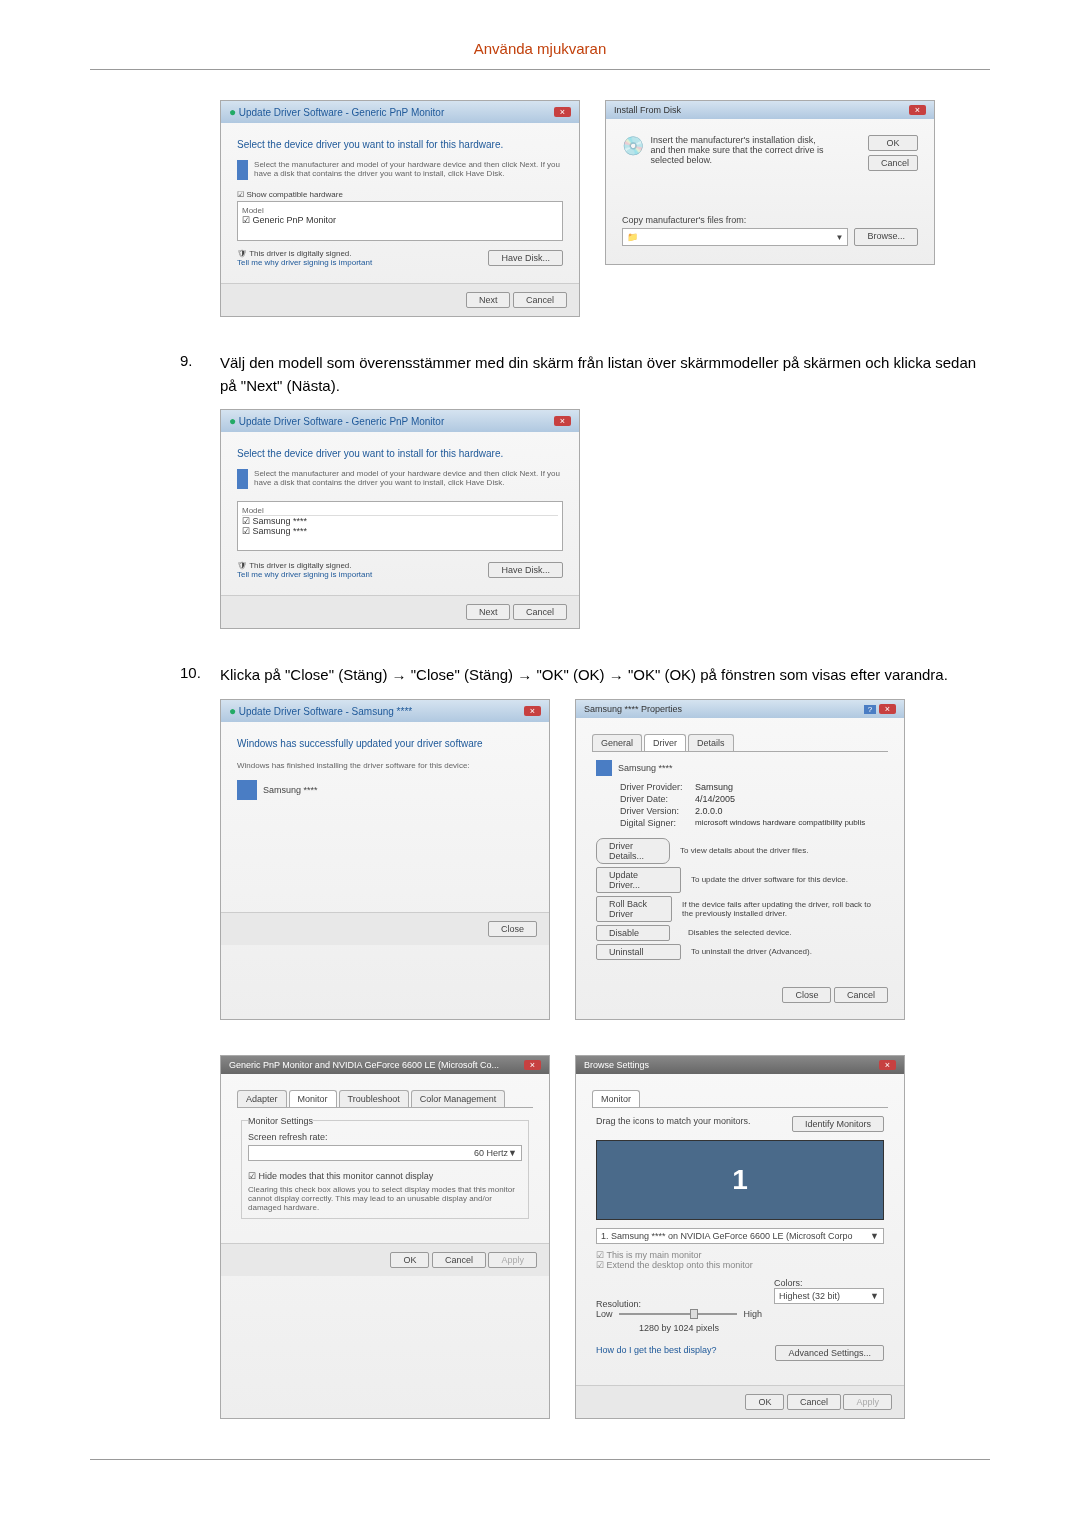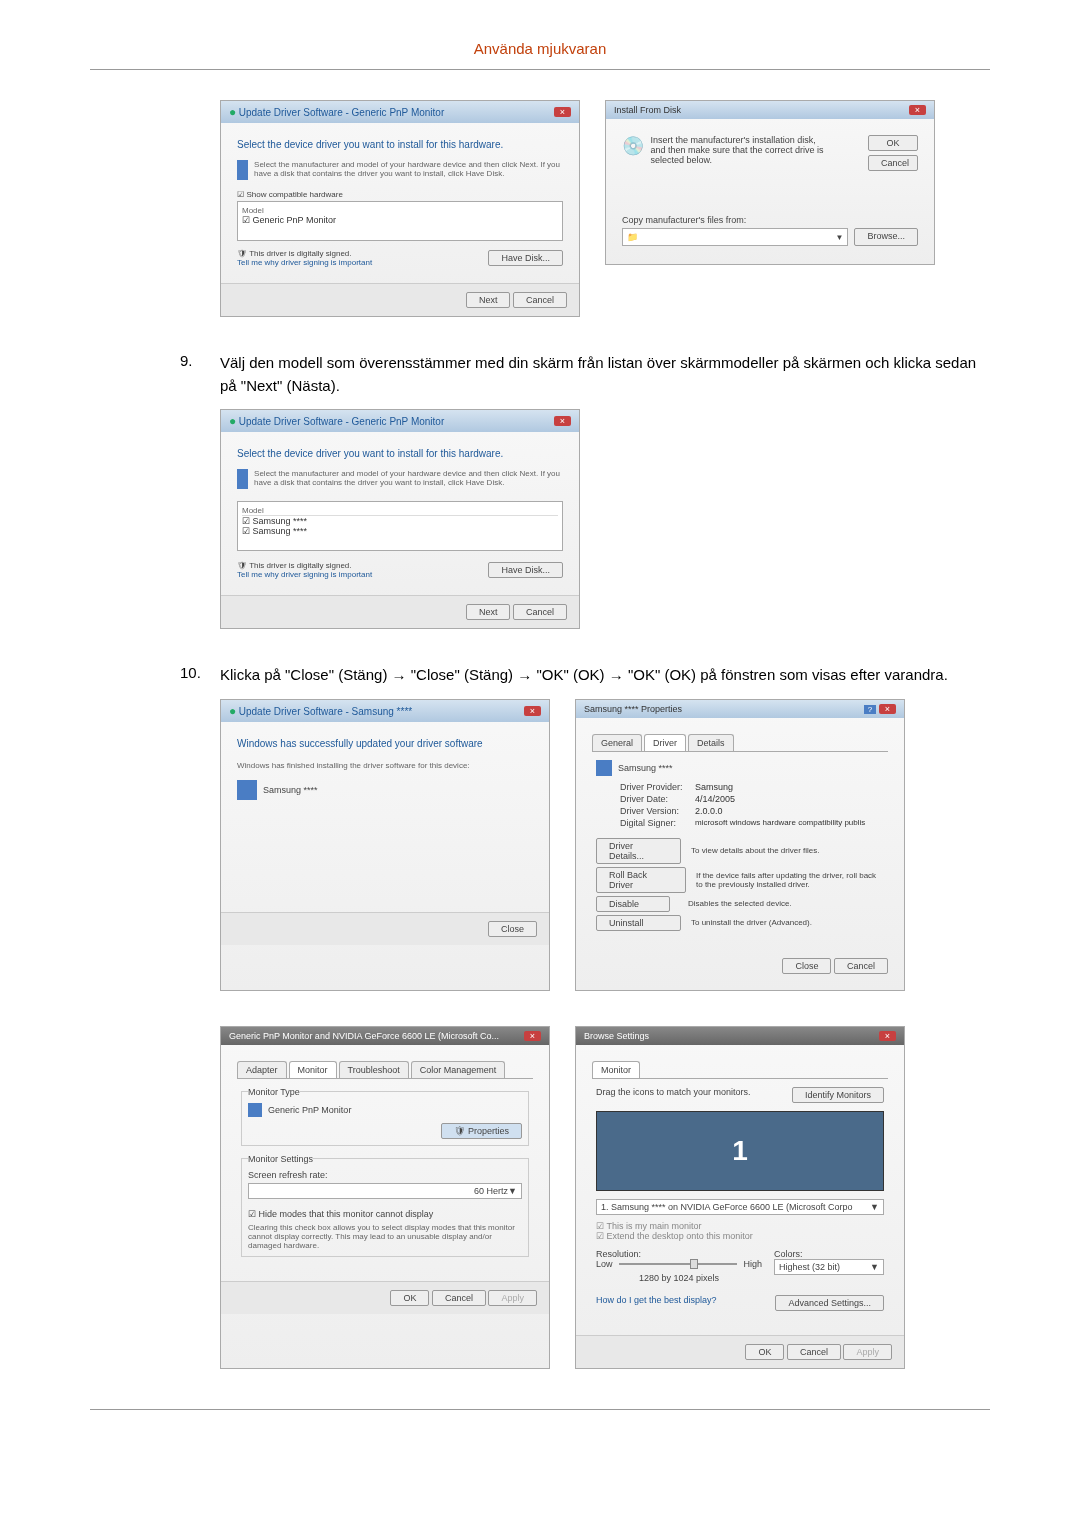--- a/index.html
+++ b/index.html
@@ -301,25 +301,29 @@
                 <span class="info-label">Driver Version:</span>
                 <span class="info-val">2.0.0.0</span>
               </div>
             <div class="info-line">
                 <span class="info-label">Digital Signer:</span>
                 <span class="info-val" style="font-size:8px;">microsoft windows hardware compatibility publis</span>
               </div>
           </div>
           <div style="margin-top:10px;">
             <div class="field-row">
-                <span class="btn" style="width:85px;">Driver Details...</span>
+                <span class="btn" style="width:74px;border-radius:7px;">Driver Details...</span>
                 <span style="font-size:8px;flex:1;margin-left:10px;">To view details about the driver files.</span>
               </div>
             <div class="field-row">
-                <span class="btn" style="width:90px;">Roll Back Driver</span>
+                <span class="btn" style="width:85px;">Update Driver...</span>
+                <span style="font-size:8px;flex:1;margin-left:10px;">To update the driver software for this device.</span>
+              </div>
+            <div class="field-row">
+                <span class="btn" style="width:76px;">Roll Back Driver</span>
                 <span style="font-size:8px;flex:1;margin-left:10px;">If the device fails after updating the driver, roll back to the previously installed driver.</span>
               </div>
             <div class="field-row">
                 <span class="btn" style="width:74px;">Disable</span>
                 <span style="font-size:8px;flex:1;margin-left:18px;">Disables the selected device.</span>
               </div>
             <div class="field-row">
                 <span class="btn" style="width:85px;">Uninstall</span>
                 <span style="font-size:8px;flex:1;margin-left:10px;">To uninstall the driver (Advanced).</span>
               </div>
@@ -341,30 +345,20 @@
         <span class="close-x">×</span>
       </div>
       <div class="dialog-body">
         <div class="tabs">
           <div class="tab">Adapter</div>
           <div class="tab active">Monitor</div>
           <div class="tab">Troubleshoot</div>
           <div class="tab">Color Management</div>
         </div>
         <div style="padding:8px 4px;">
-          <fieldset style="border:1px solid #ccc;padding:6px;margin-bottom:8px;">
-            <legend style="font-size:9px;">Monitor Type</legend>
-            <div style="display:flex;align-items:center;">
-              <span class="icon-sq" style="width:14px;height:14px;"></span>
-              <span style="font-size:9px;">Generic PnP Monitor</span>
-            </div>
-            <div style="text-align:right;margin-top:6px;">
-              <span class="btn" style="background:#d0e0f0;">🛡 <span>Properties</span></span>
-            </div>
-          </fieldset>
           <fieldset style="border:1px solid #ccc;padding:6px;">
             <legend style="font-size:9px;">Monitor Settings</legend>
             <div style="font-size:9px;margin-bottom:3px;">Screen refresh rate:</div>
             <div style="background:#fff;border:1px solid #aaa;padding:2px 4px;font-size:9px;display:flex;justify-content:flex-end;">
               <span>60 Hertz</span>
                 <span>▼</span>
             </div>
             <div style="margin-top:10px;font-size:9px;">☑ <span>Hide modes that this monitor cannot display</span></div>
             <div style="font-size:8px;color:#666;margin-top:4px;">Clearing this check box allows you to select display modes that this monitor cannot display correctly. This may lead to an unusable display and/or damaged hardware.</div>
           </fieldset>
@@ -395,21 +389,21 @@
             <span>1</span>
           </div>
           <div style="background:#fff;border:1px solid #aaa;padding:2px 4px;font-size:9px;display:flex;justify-content:space-between;margin-bottom:6px;">
             <span>1. Samsung **** on NVIDIA GeForce 6600 LE (Microsoft Corpo</span>
               <span>▼</span>
           </div>
           <div style="font-size:9px;color:#888;">☑ <span>This is my main monitor</span></div>
           <div style="font-size:9px;color:#888;margin-bottom:8px;">☑ <span>Extend the desktop onto this monitor</span></div>
           <div style="display:flex;gap:12px;">
             <div style="flex:1;">
-              <div style="font-size:9px;">Resolution:</div>
+              <div style="font-size:9px;margin-top:21px;">Resolution:</div>
               <div class="slider-track">
                 <span>Low</span>
                 <div class="track">
                     <div class="thumb"></div>
                   </div>
                 <span>High</span>
               </div>
               <div style="text-align:center;font-size:9px;margin-top:4px;">1280 by 1024 pixels</div>
             </div>
             <div style="width:110px;">

